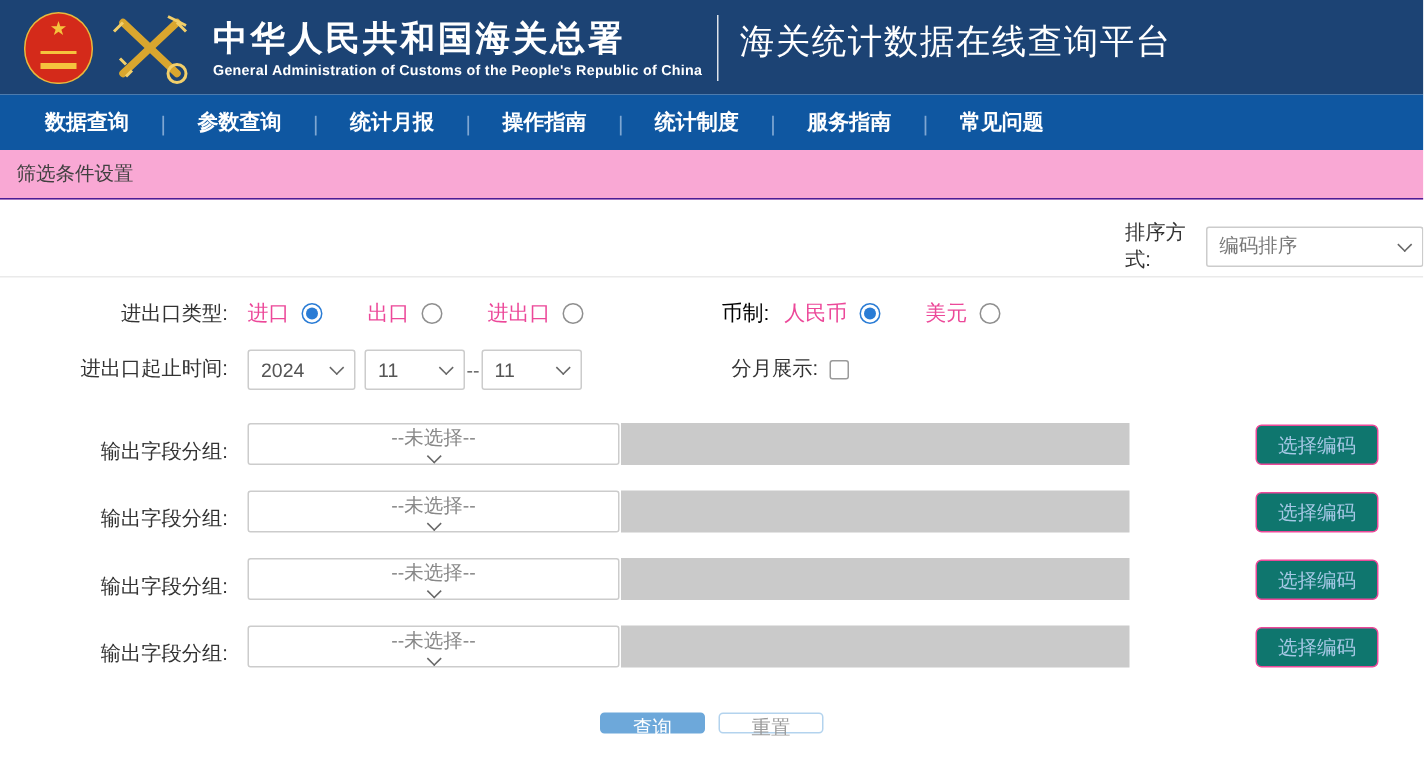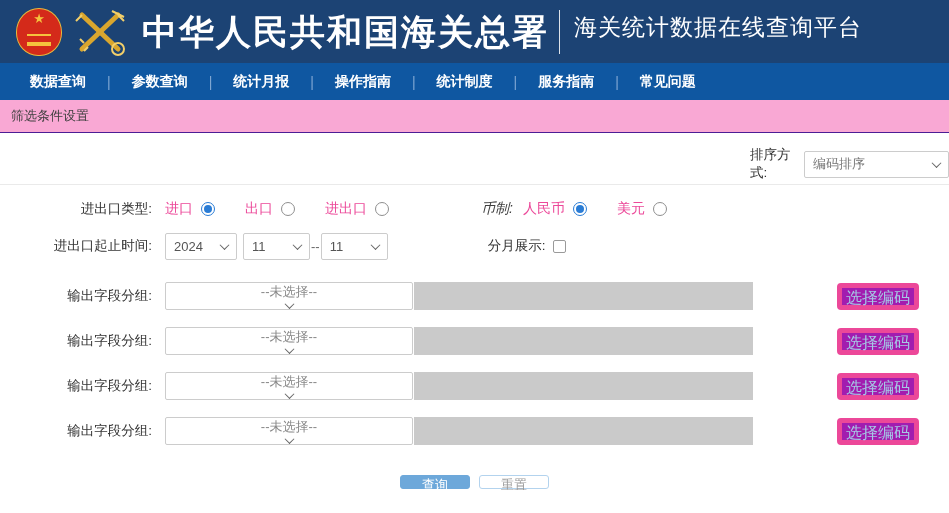--- a/index.html
+++ b/index.html
@@ -10,21 +10,21 @@
   
   .hdr { height:63px; background:#1c4374; display:flex; align-items:center; padding-left:16px; }
   .emblem { width:46px; height:48px; border-radius:50% 50% 48% 48%; background:#d42a1a;
             border:1px solid #e8b93c; position:relative; flex:0 0 auto; }
   .emblem .star { position:absolute; top:3px; left:0; right:0; text-align:center;
                   color:#f5c33d; font-size:13px; line-height:14px; }
   .emblem .gate { position:absolute; left:10px; right:10px; bottom:9px; height:12px;
                   border-top:2px solid #f5c33d; border-bottom:4px solid #f5c33d; }
   .keyicon { width:58px; height:54px; margin-left:10px; flex:0 0 auto; }
   .titleblock { margin-left:12px; color:#fff; }
-  .org-zh { font-size:35px; font-weight:bold; letter-spacing:2px; line-height:30px; }
+  .org-zh { font-size:23px; font-weight:bold; letter-spacing:2px; line-height:30px; }
   .org-en { font-size:9.5px; font-weight:bold; margin-top:2px; letter-spacing:.2px; }
   .hdr-divider { width:1px; height:44px; background:rgba(255,255,255,.85); margin:0 14px 0 10px; }
   .platform { color:#fff; font-size:23px; letter-spacing:1px; margin-top:-8px; }
 
   
   .nav { height:37px; background:#0f57a1; display:flex; align-items:center; padding-left:30px;
          color:#fff; font-size:14px; font-weight:bold; }
   .nav-item { cursor:pointer; }
   .nav-sep { margin:0 21px; color:#7ea6d2; font-weight:normal; }
 
@@ -48,37 +48,37 @@
   .flabel { width:165px; text-align:right; padding-right:13px; font-size:13.5px; color:#333; flex:0 0 auto; }
   .row-types { margin-top:13px; height:22px; }
   .opt { display:flex; align-items:center; margin-right:30px; cursor:pointer; }
   .opt .olabel { font-size:14px; color:#ec4899; margin-right:8px; }
   .radio { width:14px; height:14px; border:1px solid #8f8f8f; border-radius:50%; background:#fff;
            position:relative; flex:0 0 auto; }
   .radio.checked { border-color:#2a7cd5; }
   .radio.checked::after { content:""; position:absolute; left:2px; top:2px; right:2px; bottom:2px;
                           background:#2a7cd5; border-radius:50%; }
   .currency-group { margin-left:62px; display:flex; align-items:center; }
-  .currency-group .clabel { font-size:14px; color:#404040; margin-right:10px;font-style:italic; }
+  .currency-group .clabel { font-size:14px; color:#000000; margin-right:10px; }
 
   .row-date { margin-top:12px; height:28px; }
   .date-sel { width:72px; }
   .date-sel2 { width:67px; margin-left:6px; }
   .date-dash { font-size:13px; color:#666; margin:0 1px; }
   .monthly { margin-left:100px; display:flex; align-items:center; }
   .monthly .mlabel { font-size:13.5px; color:#333; margin-right:8px; }
   .checkbox { width:13px; height:13px; border:1px solid #9a9a9a; border-radius:2px; background:#fff; cursor:pointer; }
 
-  .row-field { margin-top:17px; height:28px; }
+  .row-field { margin-top:17px; height:28px;align-items:flex-end; }
   .row-field:first-of-type { margin-top:0; }
   .fg-sel { width:248px; height:28px;flex-direction:column; }
   .fg-sel .val { color:#888; }
   .fg-input { width:339px; height:28px; background:#cacaca; border:none; margin-left:1px; }
-  .code-btn { margin-left:84px; width:82px; height:27px; background:#a21caf; border:5px solid #ec4899;
-              border-radius:4px; color:#a5c8e5; font-size:16px; font-family:inherit; cursor:pointer; }
+  .code-btn { margin-left:84px; width:82px; height:27px; background:#0f766e; border:1px solid #ec4899;
+              border-radius:4px; color:#a5c8e5; font-size:13px; font-family:inherit; cursor:pointer; }
 
   .fields { margin-top:22px; }
 
   .btnrow { margin-top:30px; display:flex; justify-content:center; gap:9px; }
   .btn { width:70px; height:14px; border-radius:3px; font-size:13px; font-family:inherit; cursor:pointer; }
   .btn-query { background:#6da8da; border:1px solid #6da8da; color:#fff; }
   .btn-reset { background:#fff; border:1px solid #b3d3ee; color:#9a9a9a; }
 </style>
 </head>
 <body>
@@ -96,20 +96,21 @@
         <line x1="46" y1="10" x2="10" y2="44"></line>
       </g>
       <g stroke="#f2cf6a" stroke-width="2" fill="none">
         <circle cx="46" cy="44" r="6"></circle>
         <path d="M10 10 L4 16 M46 10 L52 16 M40 6 L52 12"></path>
         <path d="M12 38 L8 34 M16 42 L12 46"></path>
       </g>
     </svg>
     <div class="titleblock">
       <div class="org-zh">中华人民共和国海关总署</div>
+      <div class="org-en">General Administration of Customs of the People's Republic of China</div>
     </div>
     <div class="hdr-divider"></div>
     <div class="platform">海关统计数据在线查询平台</div>
   </div>
 
   <div class="nav">
     <span class="nav-item">数据查询</span>
     <span class="nav-sep">|</span>
     <span class="nav-item">参数查询</span>
     <span class="nav-sep">|</span>

